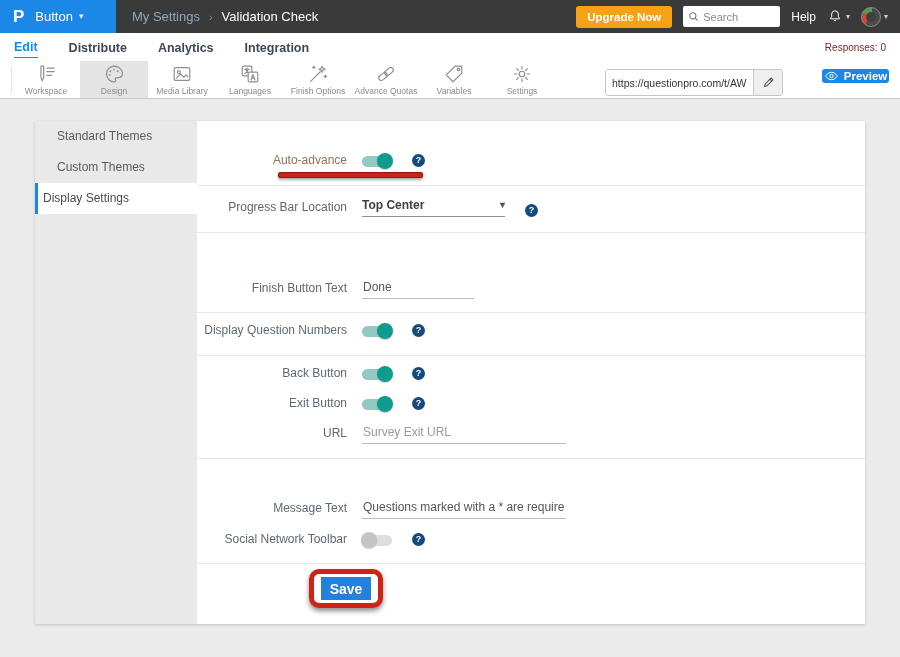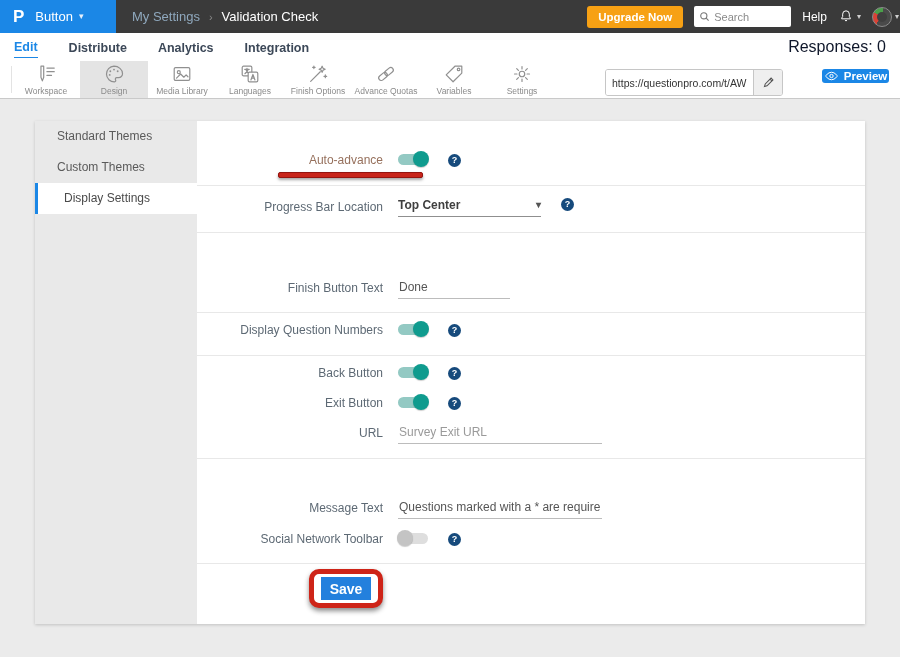--- a/index.html
+++ b/index.html
@@ -10,65 +10,65 @@
   
   .top-header { position:absolute; top:0; left:0; right:0; height:33px; background:#3a3a3a; display:flex; align-items:center; z-index:5; }
   .brand { width:116px; height:33px; background:#1b87e6; display:flex; align-items:center; gap:11px; padding-left:13px; color:#fff; flex:none; }
   .brand-p { font-size:17px; font-weight:bold; line-height:1; }
   .brand-menu { display:flex; align-items:center; gap:6px; font-size:13px; }
   .caret { font-size:9px; line-height:1; color:#e8f1fb; }
   .crumbs { margin-left:16px; font-size:13px; display:flex; align-items:center; gap:9px; }
   .crumb-parent { color:#8fa8bd; }
   .crumb-sep { color:#8a8a8a; font-size:11px; }
   .crumb-current { color:#ffffff; }
-  .hdr-right { margin-left:auto; display:flex; align-items:center; gap:11px; padding-right:1px; }
+  .hdr-right { margin-left:auto; display:flex; align-items:center; gap:11px; padding-right:12px; }
   .upgrade-btn { background:#f7a114; color:#fff; font-size:11.5px; font-weight:bold; padding:5px 11px; border-radius:3px; }
   .search-box { width:97px; height:21px; background:#fff; border-radius:2px; display:flex; align-items:center; padding:0 5px; gap:4px; }
   .search-box input { border:none; outline:none; width:100%; font-size:11px; color:#444; font-family:inherit; background:transparent; }
   .search-box input::placeholder { color:#8a8a8a; }
   .help-link { color:#fff; font-size:12px; }
   .icon-caret { font-size:8px; color:#cfcfcf; }
   .bell-wrap, .avatar-wrap { display:flex; align-items:center; gap:3px; }
   .avatar { width:20px; height:20px; border-radius:50%; border:1px solid #8b8b8b;
     background:conic-gradient(from 220deg, #d84336 0 80deg, #4ba04b 80deg 150deg, #4a4a4a 150deg 360deg); position:relative; }
   .avatar::after { content:""; position:absolute; inset:4px; border-radius:50%; background:#3f3f3f; }
 
   
   .nav-row { position:absolute; top:33px; left:0; right:0; height:28px; background:#fff; display:flex; align-items:center; gap:31px; padding:10px 14px; }
   .nav-tab { font-size:12.5px; font-weight:bold; color:#3c4858; padding:4px 0 3px; }
   .nav-tab.active { color:#1b87e6; border-bottom:1px solid #1b87e6; }
-  .responses { margin-left:auto; font-size:16px; color:#0f172a; }
+  .responses { margin-left:auto; font-size:10px; color:#7f1d1d; }
 
   
   .toolbar { position:absolute; top:61px; left:0; right:0; height:38px; background:#fff; border-bottom:1px solid #c9c9c9; display:flex; align-items:stretch; padding-left:11px; }
   .tool-sep { width:1px; background:#e3e3e3; margin:5px 0; flex:none; }
   .tool-item { width:68px; display:flex; flex-direction:column; align-items:center; justify-content:center; gap:1px; color:#8b8b8b; flex:none; }
   .tool-item.active { background:#e4e4e4; }
   .tool-item svg { stroke:#909090; fill:none; stroke-width:1.3; stroke-linecap:round; stroke-linejoin:round; }
   .tlabel { font-size:8.5px; white-space:nowrap; }
   .url-group { position:absolute; left:605px; top:69px; width:178px; height:27px; border:1px solid #c6c6c6; border-radius:3px; background:#fff; display:flex; overflow:hidden; }
   .url-group input { flex:1; border:none; outline:none; font-size:10.5px; color:#333; padding:0 6px; font-family:inherit; min-width:0; }
   .url-edit { width:29px; background:#efefef; border-left:1px solid #c6c6c6; display:flex; align-items:center; justify-content:center; flex:none; }
   .url-edit svg { stroke:#555; fill:none; stroke-width:1.3; stroke-linecap:round; }
   .preview-btn { position:absolute; left:822px; top:69px; width:67px; height:14px; background:#1b87e6; border-radius:3px; color:#fff; font-size:11.5px; font-weight:bold; display:flex; align-items:center; justify-content:center; gap:5px; }
   .preview-btn svg { stroke:#fff; fill:none; stroke-width:1.2; }
 
   
   .content { position:absolute; top:100px; left:0; right:0; bottom:0; background:#ebebeb; }
   .card { position:absolute; left:35px; top:21px; width:830px; height:503px; background:#fff; box-shadow:0 1px 3px rgba(0,0,0,.18); }
   .side { position:absolute; left:0; top:0; bottom:0; width:162px; background:#e9e9e9; }
   .side-item { height:31px; line-height:31px; padding-left:22px; font-size:12px; color:#5a5a5a; cursor:pointer; }
-  .side-item.active { background:#fff; border-left:3px solid #1b87e6; padding-left:26px; color:#4a4a4a; }
+  .side-item.active { background:#fff; border-left:3px solid #1b87e6; padding-left:5px; color:#4a4a4a; }
 
   .form { position:absolute; left:162px; right:0; top:0; bottom:0; }
   .hr { position:absolute; left:0; right:0; height:1px; background:#e8e8e8; }
-  .row { position:absolute; left:0; right:0; height:24px; display:flex; align-items:center;padding-left:36px; }
+  .row { position:absolute; left:0; right:0; height:24px; display:flex; align-items:center; }
   .lbl { width:150px; text-align:right; font-size:12px; color:#5d6974; flex:none; line-height:1.2; }
   .lbl.warm { color:#96705c; }
-  .ctl { margin-left:15px; display:flex; align-items:flex-start; gap:20px; }
+  .ctl { margin-left:15px; display:flex; align-items:flex-end; gap:20px; }
 
   .toggle { width:30px; height:11px; border-radius:6px; background:#93c9c3; position:relative; flex:none; cursor:pointer; }
   .toggle::after { content:""; position:absolute; width:16px; height:16px; border-radius:50%; background:#0f9b8e; top:-2.5px; left:-1px; box-shadow:0 1px 1px rgba(0,0,0,.2); }
   .toggle.on::after { left:auto; right:-1px; }
   .toggle:not(.on) { background:#dedede; }
   .toggle:not(.on)::after { background:#c4c4c4; }
 
   .help-dot { width:13px; height:13px; border-radius:50%; background:#164a7c; color:#fff; display:flex; align-items:center; justify-content:center; flex:none; cursor:pointer; }
   .help-dot::after { content:"?"; font-size:9px; font-weight:bold; line-height:1; }
 

